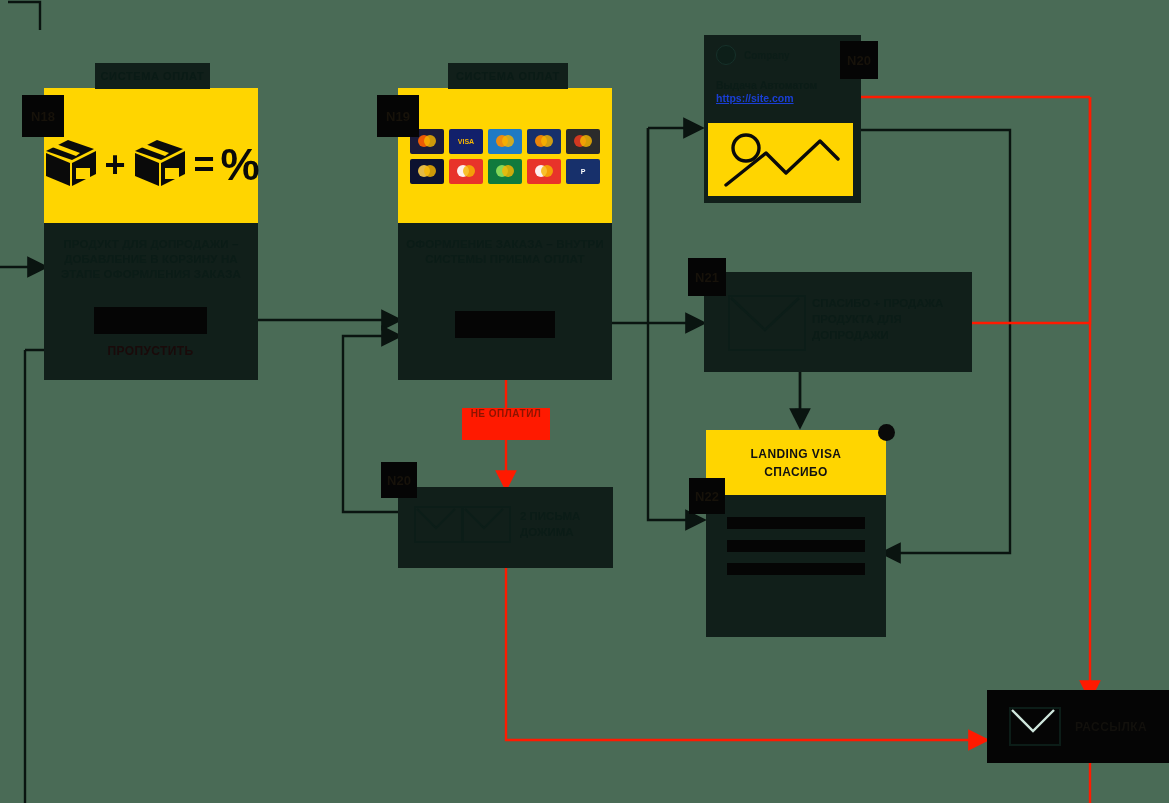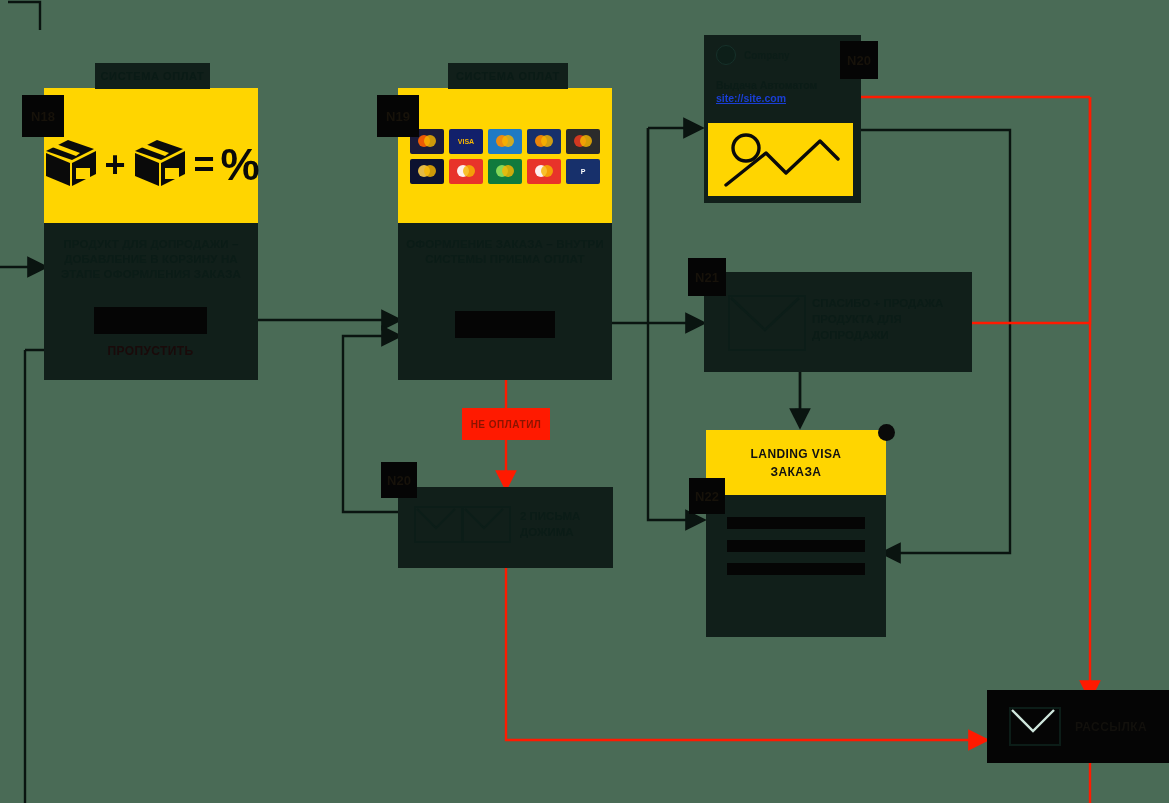--- a/index.html
+++ b/index.html
@@ -71,21 +71,21 @@
   .envelope{border:2px solid #0c1d18;background:transparent;position:relative;}
   .envelope svg{position:absolute;inset:0;}
 
   .lptitle{color:#111;font-weight:bold;font-size:12px;line-height:1.5;
     text-align:center;letter-spacing:.4px;display:flex;flex-direction:column;
     align-items:center;justify-content:center;height:100%;}
 
   .bar{position:absolute;background:#050505;}
   .dot{position:absolute;width:17px;height:17px;border-radius:50%;background:#0a0a0a;}
 
-  .redbox{position:absolute;background:#ff1a00;display:flex;align-items:center;
+  .redbox{position:absolute;background:#ff1a00;display:flex;align-items:flex-start;
     justify-content:center;color:#8a1400;font-weight:bold;font-size:10px;
     letter-spacing:.5px;}
 
   .mailnode{position:absolute;background:#050505;display:flex;align-items:center;
     gap:14px;padding-left:22px;}
   .mailnode .lbl{color:#12100c;font-weight:bold;font-size:12px;letter-spacing:.4px;}
 </style>
 </head>
 <body>
 
@@ -260,21 +260,21 @@
   </div>
   <div class="node" style="left:704px;top:35px;width:157px;height:40px;">
     <div class="browser-head">
       <div class="avatar"></div>
       <div class="company">Company</div>
     </div>
   </div>
   <div class="node" style="left:704px;top:74px;width:157px;height:40px;">
     <div class="bline">
       <div class="blabel">Выдача Автоматом</div>
-      <a class="blink" href="#">site://site.com</a>
+      <a class="blink" href="#">https://site.com</a>
     </div>
   </div>
   <div class="imgph" style="left:708px;top:123px;width:145px;height:73px;">
     <svg width="145" height="73" viewBox="0 0 145 73">
       <circle cx="38" cy="25" r="13" fill="none" stroke="#0a0a0a" stroke-width="3.4"></circle>
       <polyline points="18,62 58,30 78,50 112,18 130,36" fill="none" stroke="#0a0a0a" stroke-width="3.4" stroke-linecap="round" stroke-linejoin="round"></polyline>
     </svg>
   </div>
 
   <div class="node dark" style="left:704px;top:272px;width:268px;height:100px;"></div>
@@ -306,21 +306,21 @@
     <svg width="41" height="29" viewBox="0 0 41 29">
       <polyline points="1,1 20,20 39,1" fill="none" stroke="#0c1d18" stroke-width="2.2"></polyline>
     </svg>
   </div>
   <div style="position:absolute;left:520px;top:509px;width:88px;color:#0b1c17;
               font-weight:bold;font-size:11.5px;line-height:1.38;text-transform:uppercase;">2 ПИСЬМА ДОЖИМА</div>
 
   <div class="node yellow" style="left:706px;top:430px;width:180px;height:65px;">
     <div class="lptitle">
       <span>LANDING VISA</span>
-      <span>ЗАКАЗА</span>
+      <span>СПАСИБО</span>
     </div>
   </div>
   <div class="dot" style="left:878px;top:424px;"></div>
   <div class="node dark" style="left:706px;top:495px;width:180px;height:142px;"></div>
   <div class="badge" style="left:689px;top:478px;width:36px;height:36px;">
     <span>N22</span>
   </div>
   <div class="bar" style="left:727px;top:517px;width:138px;height:12px;"></div>
   <div class="bar" style="left:727px;top:540px;width:138px;height:12px;"></div>
   <div class="bar" style="left:727px;top:563px;width:138px;height:12px;"></div>

